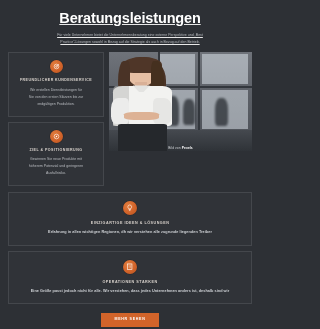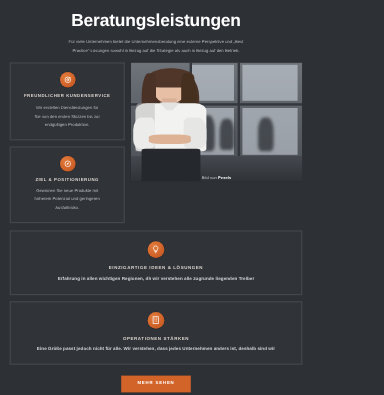--- a/index.html
+++ b/index.html
@@ -6,21 +6,21 @@
   body{
     width:260px;height:329px;overflow:hidden;
     background:#2d3035;
     font-family:"Liberation Sans", sans-serif;
     color:#e8e8e8;
     -webkit-font-smoothing:antialiased;
   }
   .page{width:260px;height:329px;position:relative;box-sizing:border-box;}
 
   
-  .header{padding:11px 18px 0 18px;text-align:center;}
+  .header{padding:11px 18px 0 18px;text-align:center;text-decoration:underline;}
   .title{
     font-size:14.5px;font-weight:bold;color:#ffffff;
     letter-spacing:-0.15px;line-height:1.1;margin:0 0 5px 0;
   }
   .subtitle{
     font-size:3.5px;line-height:2.05;color:#b9bcc0;
     margin:0 auto;max-width:180px;letter-spacing:0.02px;
     font-weight:400;
   }
   .subtitle p{margin:0;}

